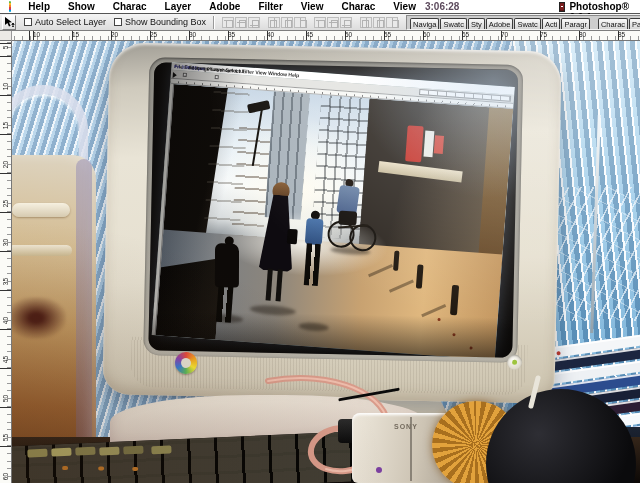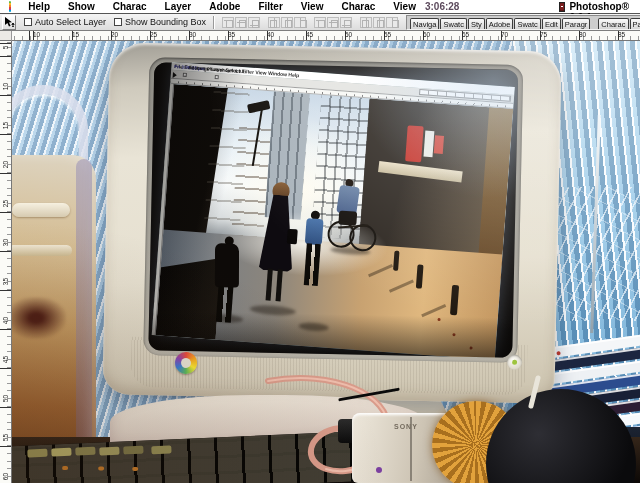--- a/index.html
+++ b/index.html
@@ -329,21 +329,21 @@
           <i style="left:5px"></i>
           <b style="transform:rotate(90deg)"></b>
         </div>
     </div>
     <div class="well">
       <span class="ptab">Naviga</span>
       <span class="ptab">Swatc</span>
       <span class="ptab">Sty</span>
       <span class="ptab">Adobe</span>
       <span class="ptab">Swatc</span>
-      <span class="ptab">Edit</span>
+      <span class="ptab">Acti</span>
       <span class="ptab">Paragr</span>
       <span class="ptab gap">Charac</span>
       <span class="ptab">Pa</span>
       <span class="ptab">Lay</span>
 
     </div>
   </div>
 
   <div class="corner"></div>
   <div class="hruler">

